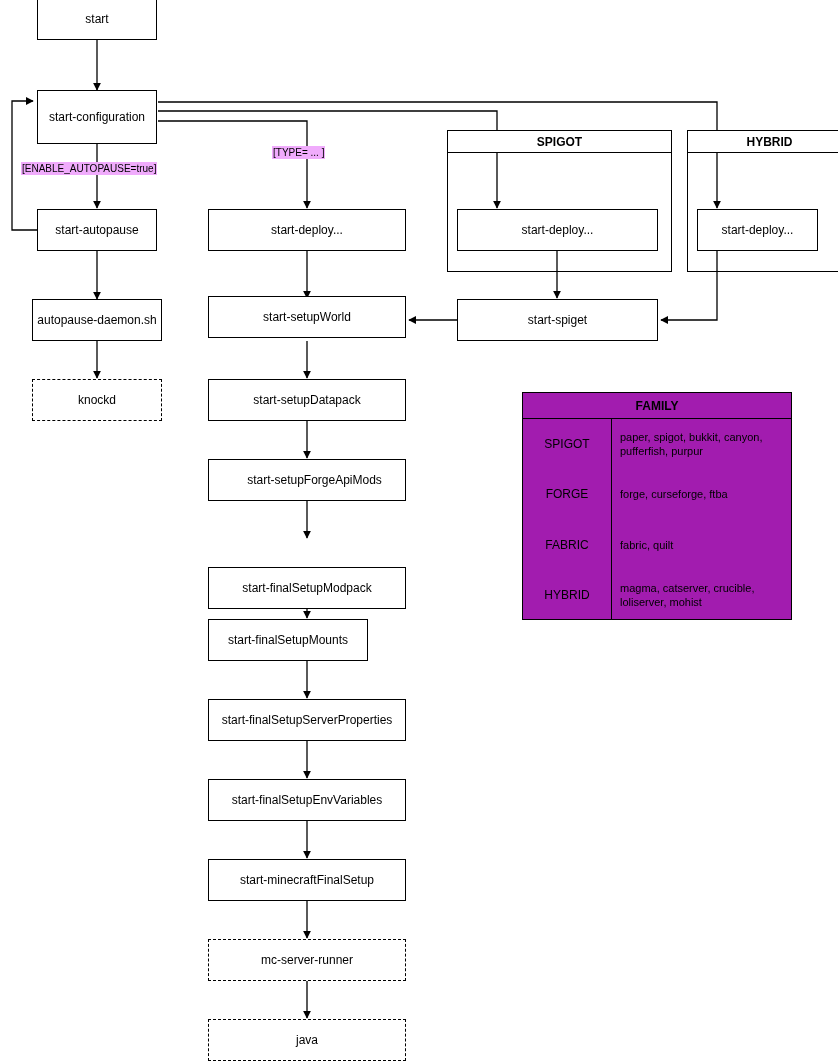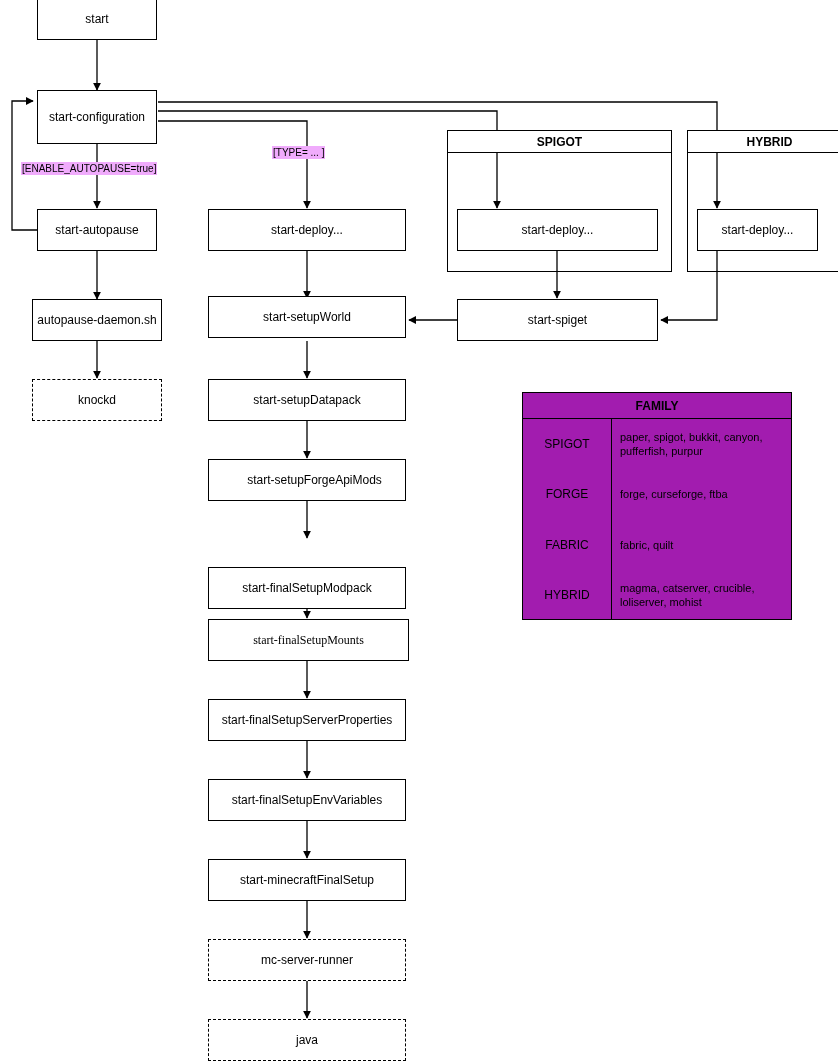--- a/index.html
+++ b/index.html
@@ -206,21 +206,21 @@
   <div class="node" style="left:457px; top:299px; width:201px; height:42px;">start-spiget</div>
 
   <div class="node" style="left:208px; top:296px; width:198px; height:42px;">start-setupWorld</div>
 
   <div class="node" style="left:208px; top:379px; width:198px; height:42px;">start-setupDatapack</div>
 
   <div class="node" style="left:208px; top:459px; width:198px; height:42px;padding-left:15px;">start-setupForgeApiMods</div>
 
   <div class="node" style="left:208px; top:539px; width:198px; height:42px;margin-top:28px;">start-finalSetupModpack</div>
 
-  <div class="node" style="left:208px; top:619px; width:201px; height:42px;font-family:Liberation Serif, serif;">start-finalSetupMounts</div>
+  <div class="node" style="left:208px; top:619px; width:160px; height:42px;">start-finalSetupMounts</div>
 
   <div class="node" style="left:208px; top:699px; width:198px; height:42px;">start-finalSetupServerProperties</div>
 
   <div class="node" style="left:208px; top:779px; width:198px; height:42px;">start-finalSetupEnvVariables</div>
 
   <div class="node" style="left:208px; top:859px; width:198px; height:42px;">start-minecraftFinalSetup</div>
 
   <div class="node dashed" style="left:208px; top:939px; width:198px; height:42px;">mc-server-runner</div>
 
   <div class="node dashed" style="left:208px; top:1019px; width:198px; height:42px;">java</div>

